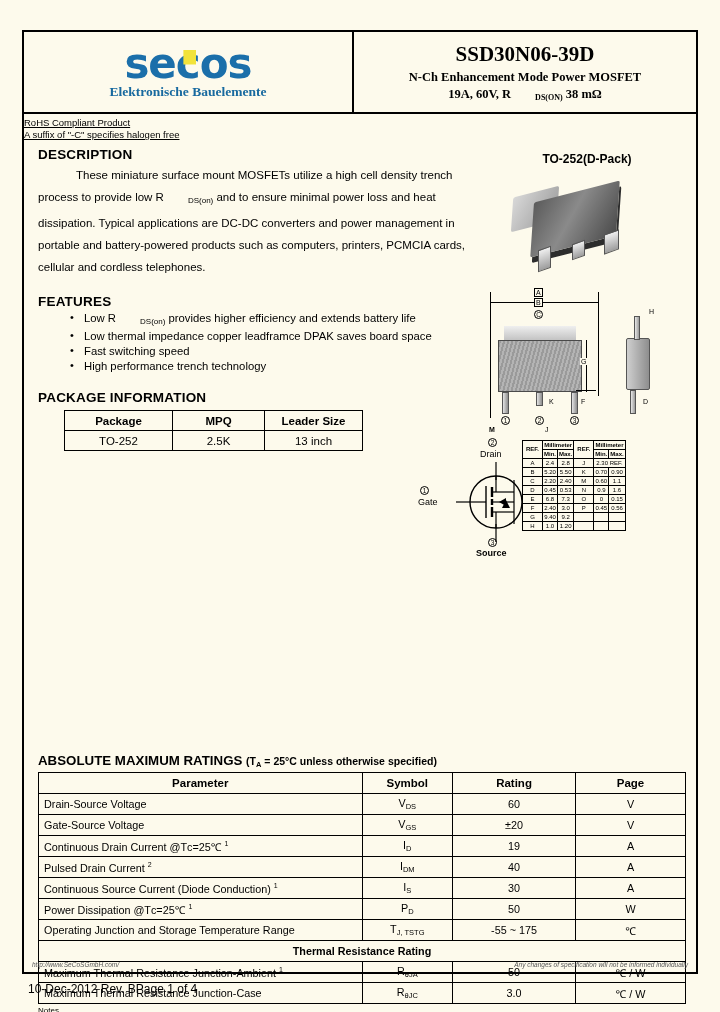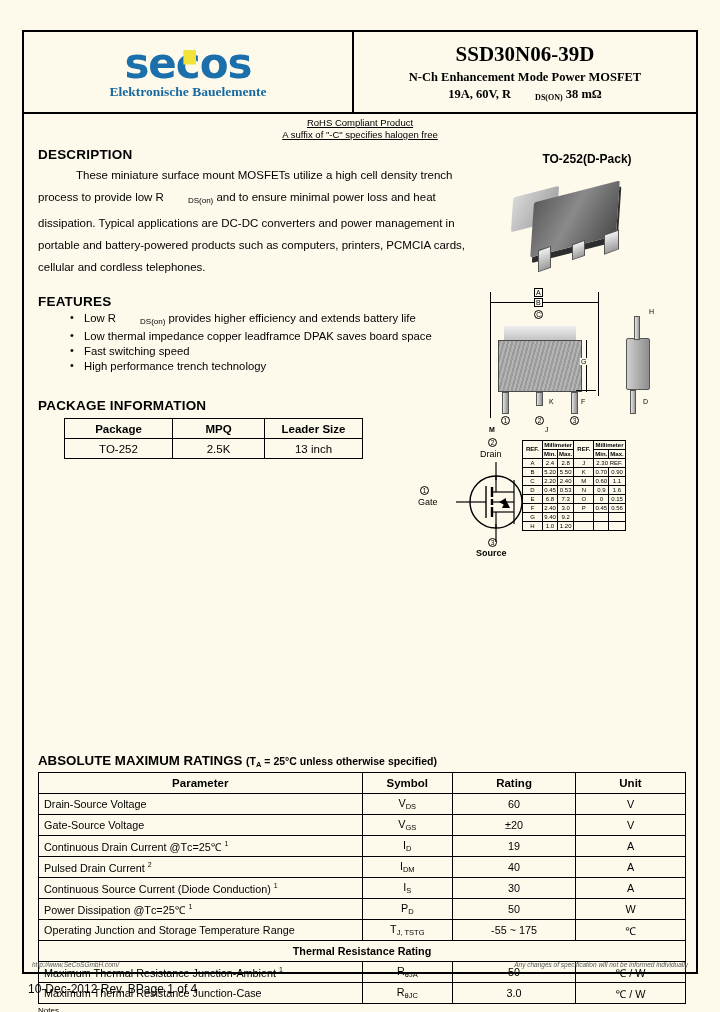--- a/index.html
+++ b/index.html
@@ -35,21 +35,21 @@
               color:#17699f; margin-top:1px; }
   .hdr-title { flex:1; display:flex; flex-direction:column;
                align-items:center; justify-content:center;
                font-family:"Liberation Serif", serif; }
   .part-no { font-size:21px; font-weight:bold; letter-spacing:0px; }
   .part-desc { font-size:12.5px; font-weight:bold; margin-top:3px; }
   .part-spec { font-size:12.5px; font-weight:bold; margin-top:2px; }
   .sub { font-size:8px; vertical-align:-2px;padding-left:24px; }
 
   
-  .rohs { text-align:center; padding-top:3px; }
+  .rohs { padding-top:3px; }
   .rohs div { font-size:9.5px; text-decoration:underline; line-height:12px; }
 
   
   .body-wrap { position:relative; }
   .left-col { position:absolute; left:14px; top:6px; width:436px; }
   .right-col { position:absolute; left:452px; top:-4px; width:222px;margin-top:15px; }
 
   h2.sec { font-size:13.5px; font-weight:bold; margin:0 0 2px 0; letter-spacing:0.2px; }
   .desc { font-size:11.5px; line-height:22px; text-align:left; margin:0; }
   .desc .indent { padding-left:38px; }
@@ -199,21 +199,21 @@
       </p>
 
       <h2 class="sec" style="margin-top:16px;">FEATURES</h2>
       <ul class="feat">
         <li><span>Low R</span><span class="sub">DS(on)</span><span> provides higher efficiency and extends battery life</span></li>
         <li>Low thermal impedance copper leadframce DPAK saves board space</li>
         <li>Fast switching speed</li>
         <li>High performance trench technology</li>
       </ul>
 
-      <h2 class="sec" style="margin-top:24px;">PACKAGE INFORMATION</h2>
+      <h2 class="sec" style="margin-top:16px;">PACKAGE INFORMATION</h2>
       <table class="pkg">
         <thead>
           <tr>
             <th class="c1">Package</th>
             <th class="c2">MPQ</th>
             <th class="c3">Leader Size</th>
           </tr>
         </thead>
         <tbody>
           <tr>
@@ -393,21 +393,21 @@
         <span>ABSOLUTE MAXIMUM RATINGS</span>
         <span class="small"><span>(T</span><span class="sb">A</span><span> = 25°C unless otherwise specified)</span></span>
       </div>
 
       <table class="amr">
         <thead>
           <tr>
             <th class="w1">Parameter</th>
             <th class="w2">Symbol</th>
             <th class="w3">Rating</th>
-            <th class="w4">Unit</th>
+            <th class="w4">Page</th>
           </tr>
         </thead>
         <tbody id="amrbody">
             <tr>
               <td class="p">Drain-Source Voltage</td>
               <td class="c">V<span class="sb">DS</span></td>
               <td class="c">60</td>
               <td class="c">V</td>
             </tr>
             <tr>

